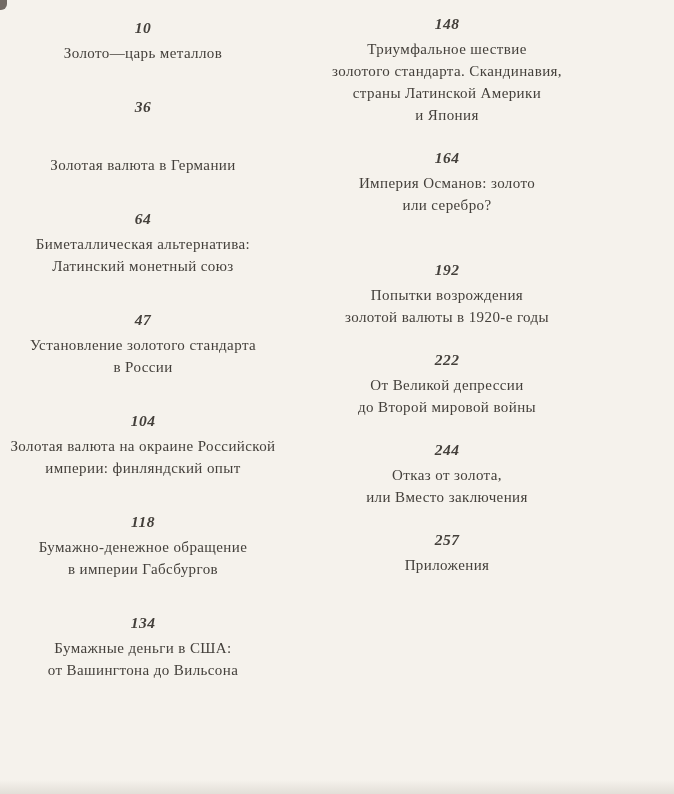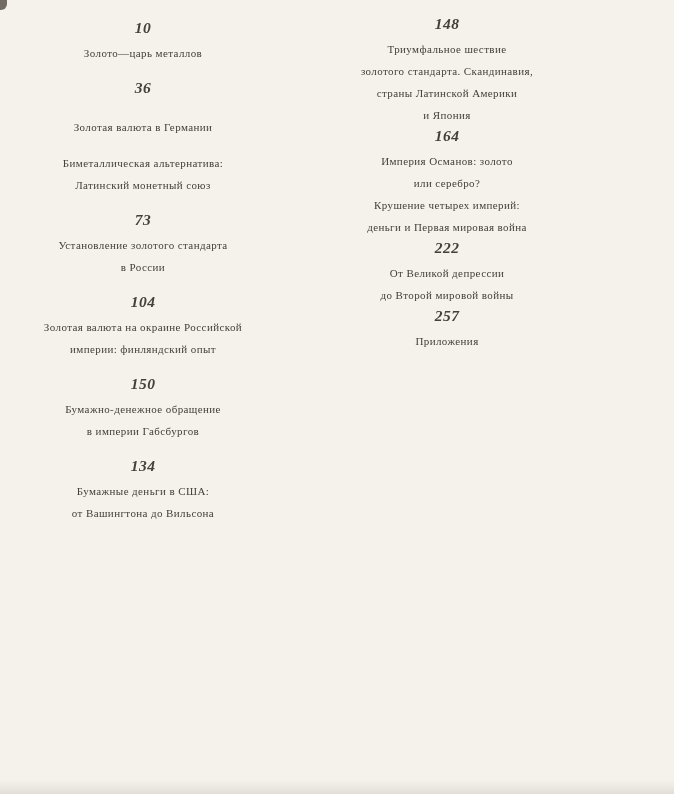--- a/index.html
+++ b/index.html
@@ -23,40 +23,41 @@
     padding-top: 14px;
   }
   .col {
     display: flex;
     flex-direction: column;
     box-sizing: border-box;
   }
   .col-left {
     width: 286px;
     margin-left: 0;
-    gap: 14px;
+    gap: 33px;
     padding-top: 4px;
   }
   .col-right {
     width: 278px;
     margin-left: 22px;
+    gap: 22px;
   }
   .toc-entry {
     text-align: center;
   }
   .page-num {
     font-weight: bold;
     font-style: italic;
     font-size: 15.5px;
     line-height: 20px;
     margin-bottom: 4px;
     letter-spacing: 0.5px;
   }
   .title {
-    font-size: 11px;
+    font-size: 15px;
     line-height: 22px;
     letter-spacing: 0.4px;
     white-space: pre-line;
   }
   .title.italic {
   }
   
   .corner-mark {
     position: absolute;
     top: 0;
@@ -92,38 +93,39 @@
 
     <div class="toc-entry">
       <div class="page-num">36</div>
     </div>
 
     <div class="toc-entry">
       <div class="title">Золотая валюта в Германии</div>
     </div>
 
     <div class="toc-entry">
+      <div class="page-num">64</div>
       <div class="title">Биметаллическая альтернатива:
 Латинский монетный союз</div>
     </div>
 
     <div class="toc-entry">
-      <div class="page-num">73</div>
+      <div class="page-num">47</div>
       <div class="title">Установление золотого стандарта
 в России</div>
     </div>
 
     <div class="toc-entry">
       <div class="page-num">104</div>
       <div class="title">Золотая валюта на окраине Российской
 империи: финляндский опыт</div>
     </div>
 
     <div class="toc-entry">
-      <div class="page-num">150</div>
+      <div class="page-num">118</div>
       <div class="title">Бумажно-денежное обращение
 в империи Габсбургов</div>
     </div>
 
     <div class="toc-entry">
       <div class="page-num">134</div>
       <div class="title">Бумажные деньги в США:
 от Вашингтона до Вильсона</div>
     </div>
 
@@ -139,31 +141,39 @@
 и Япония</div>
     </div>
 
     <div class="toc-entry">
       <div class="page-num">164</div>
       <div class="title">Империя Османов: золото
 или серебро?</div>
     </div>
 
     <div class="toc-entry">
-      <div class="title">Крушение четырех империй:
-деньги и Первая мировая война</div>
     </div>
 
+    <div class="toc-entry">
+      <div class="page-num">192</div>
+      <div class="title">Попытки возрождения
+золотой валюты в 1920-е годы</div>
+    </div>
 
     <div class="toc-entry">
       <div class="page-num">222</div>
       <div class="title">От Великой депрессии
 до Второй мировой войны</div>
     </div>
 
+    <div class="toc-entry">
+      <div class="page-num">244</div>
+      <div class="title">Отказ от золота,
+или Вместо заключения</div>
+    </div>
 
     <div class="toc-entry">
       <div class="page-num">257</div>
       <div class="title italic">Приложения</div>
     </div>
 
   </div>
 
 </div>
 

